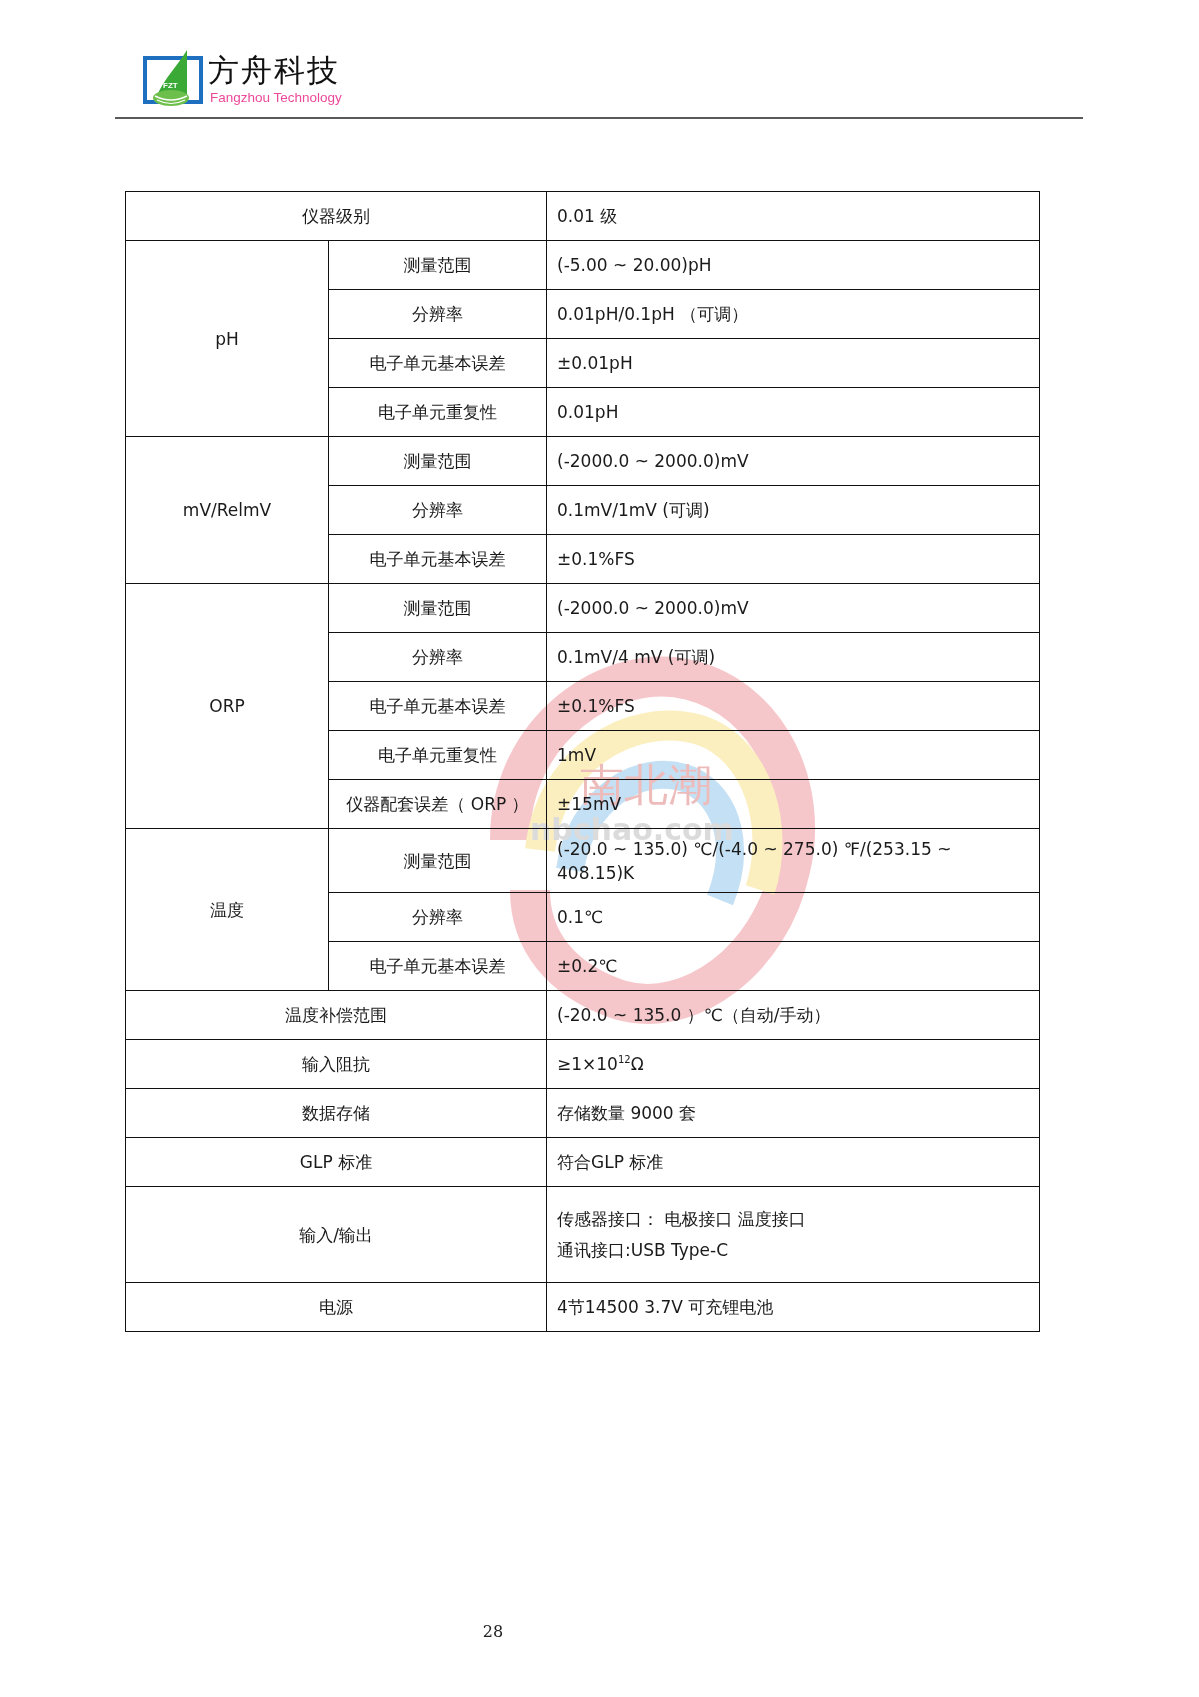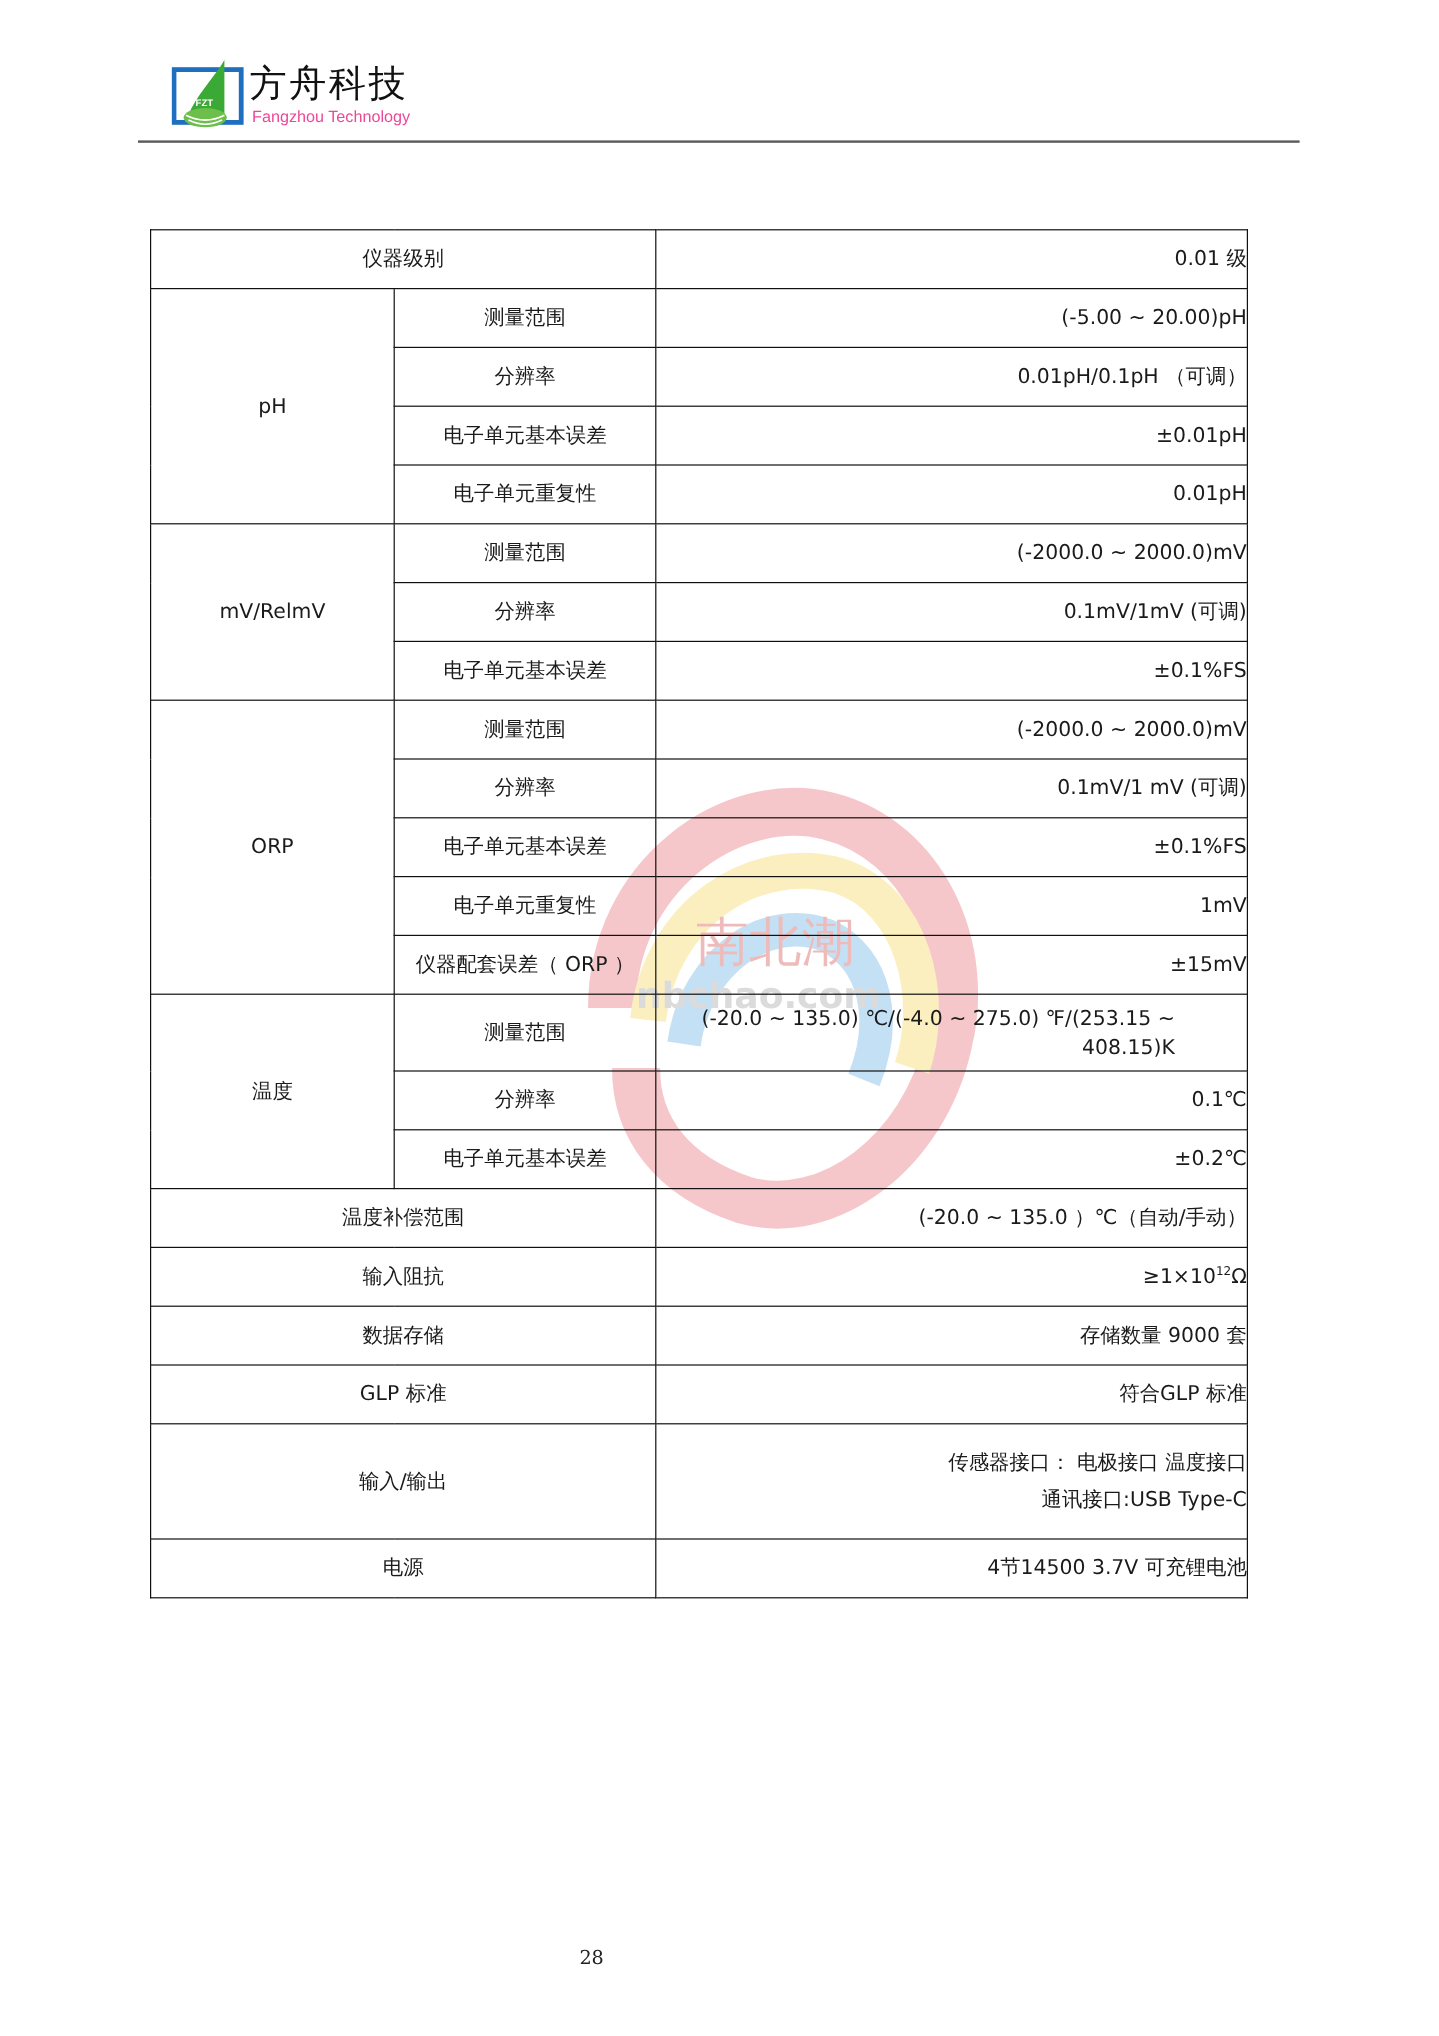--- a/index.html
+++ b/index.html
@@ -9,21 +9,21 @@
   .logo { position: absolute; left: 143px; top: 50px; width: 62px; height: 58px; }
   .brand-cn { position: absolute; left: 208px; top: 52px; font-size: 31px; font-weight: normal; letter-spacing: 2px; color: #111; line-height: 36px; }
   .brand-en { position: absolute; left: 210px; top: 90px; font-size: 13.5px; color: #ec4899; line-height: 16px; font-family: "Liberation Sans", sans-serif; }
   .rule { position: absolute; left: 115px; top: 117px; width: 968px; height: 2px; background: #5a5a5a; }
 
   .watermark { position: absolute; left: 470px; top: 640px; width: 360px; height: 420px; pointer-events: none; opacity: 0.35; }
 
   table.spec { position: absolute; left: 125px; top: 175px; width: 914px; border-collapse: collapse; table-layout: fixed; font-size: 17px; margin-top: 16px; }
   table.spec td { border: 1.5px solid #111; height: 48px; padding: 0; vertical-align: middle; line-height: 24px; }
   table.spec td.c { text-align: center; }
-  table.spec td.v { text-align: right; padding-left: 10px; }
+  table.spec td.v { text-align: left; padding-left: 10px; }
   table.spec tr.tall td { height: 63px; }
   table.spec tr.io td { height: 95px; }
   .v-line { display: block; line-height: 31px; }
   sup { font-size: 10px; line-height: 0; }
 
   .page-no { position: absolute; left: 0; width: 986px; top: 1622px; text-align: center; font-size: 16px; font-family: "DejaVu Serif", "Liberation Serif", serif; color: #222; }
 </style>
 </head>
 <body>
 
@@ -93,21 +93,21 @@
       <td class="v">±0.1%FS</td>
     </tr>
 
     <tr>
       <td class="c" rowspan="5">ORP</td>
       <td class="c">测量范围</td>
       <td class="v">(-2000.0 ~ 2000.0)mV</td>
     </tr>
     <tr>
       <td class="c">分辨率</td>
-      <td class="v">0.1mV/1 mV (可调)</td>
+      <td class="v">0.1mV/4 mV (可调)</td>
     </tr>
     <tr>
       <td class="c">电子单元基本误差</td>
       <td class="v">±0.1%FS</td>
     </tr>
     <tr>
       <td class="c">电子单元重复性</td>
       <td class="v">1mV</td>
     </tr>
     <tr>

